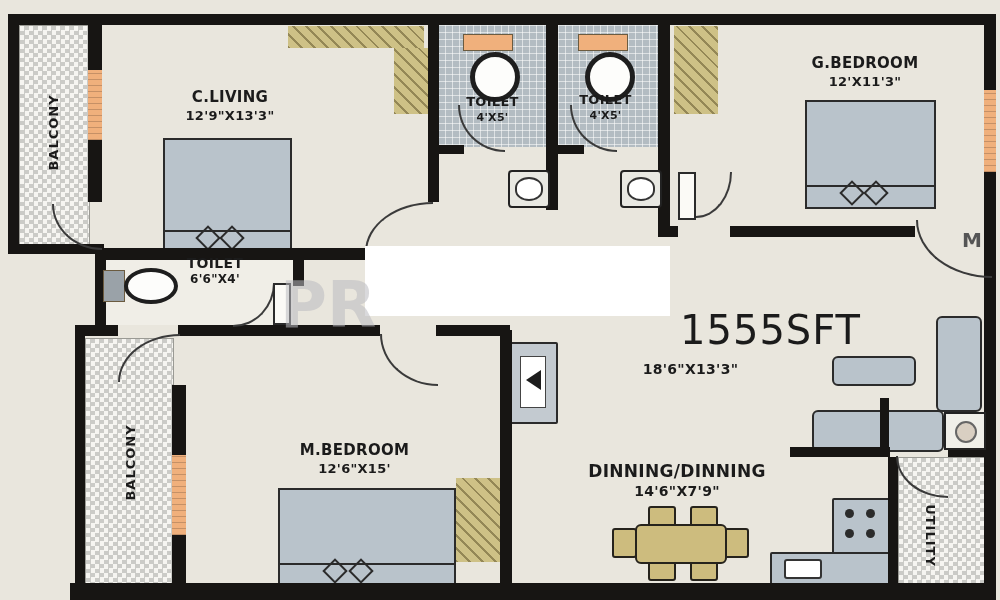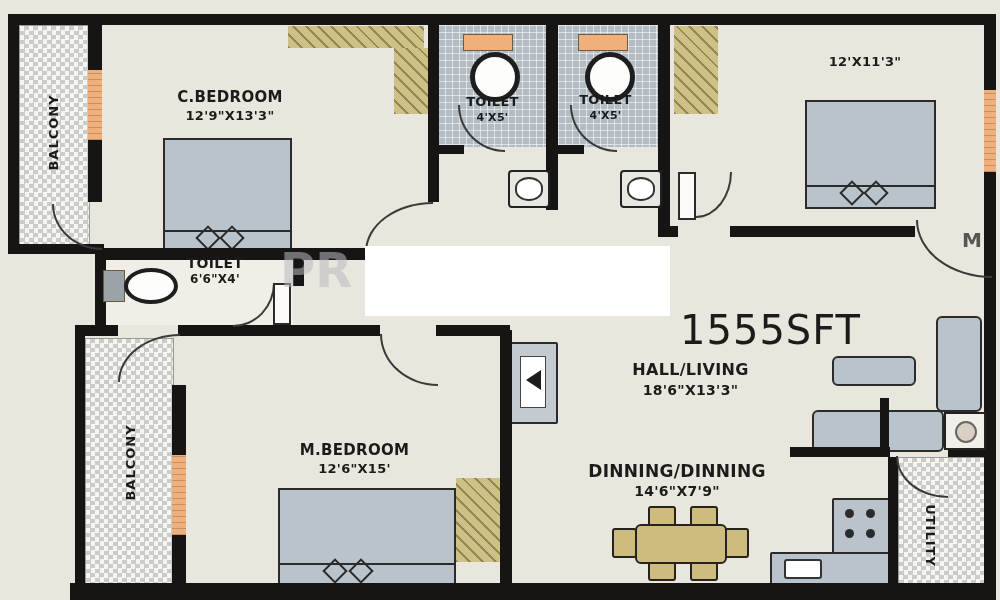--- a/index.html
+++ b/index.html
@@ -180,48 +180,48 @@
 
   <div class="chair" style="left:648px;top:506px;width:24px;height:17px"></div>
   <div class="chair" style="left:690px;top:506px;width:24px;height:17px"></div>
   <div class="chair" style="left:648px;top:560px;width:24px;height:17px"></div>
   <div class="chair" style="left:690px;top:560px;width:24px;height:17px"></div>
   <div class="chair" style="left:612px;top:528px;width:21px;height:26px"></div>
   <div class="chair" style="left:724px;top:528px;width:21px;height:26px"></div>
   <div class="wood" style="left:635px;top:524px;width:88px;height:36px"></div>
 
   <div class="wm-box" style="left:365px;top:246px;width:305px;height:70px"></div>
-  <div class="wm-text" style="left:280px;top:242px;font-size:48px;color:rgba(185,185,192,.55)">PR</div>
+  <div class="wm-text" style="left:280px;top:268px;font-size:64px;color:rgba(185,185,192,.55)">PR</div>
   <div class="wm-text" style="left:962px;top:228px;font-size:20px;color:#555">M</div>
 
   <div class="rlabel" style="left:135px;top:88px;width:190px">
-    <div class="rname">C.BEDROOM</div>
+    <div class="rname">C.LIVING</div>
     <div class="rdims">12'9"X13'3"</div>
   </div>
   <div class="rlabel" style="left:445px;top:94px;width:95px">
     <div class="rname" style="font-size:13px">TOILET</div>
     <div class="rdims" style="font-size:11px">4'X5'</div>
   </div>
   <div class="rlabel" style="left:558px;top:92px;width:95px">
     <div class="rname" style="font-size:13px">TOILET</div>
     <div class="rdims" style="font-size:11px">4'X5'</div>
   </div>
   <div class="rlabel" style="left:775px;top:54px;width:180px">
+    <div class="rname">G.BEDROOM</div>
     <div class="rdims">12'X11'3"</div>
   </div>
   <div class="rlabel" style="left:155px;top:254px;width:120px">
     <div class="rname" style="font-size:14px">TOILET</div>
     <div class="rdims" style="font-size:12px">6'6"X4'</div>
   </div>
   <div class="rlabel" style="left:262px;top:441px;width:185px">
     <div class="rname">M.BEDROOM</div>
     <div class="rdims">12'6"X15'</div>
   </div>
   <div class="rlabel" style="left:598px;top:360px;width:185px">
-    <div class="rname" style="font-size:16px">HALL/LIVING</div>
     <div class="rdims" style="font-size:14px">18'6"X13'3"</div>
   </div>
   <div class="rlabel" style="left:562px;top:460px;width:230px">
     <div class="rname" style="font-size:17px">DINNING/DINNING</div>
     <div class="rdims" style="font-size:14px">14'6"X7'9"</div>
   </div>
   <div class="rlabel" style="left:648px;top:310px;width:245px;font-size:40px;font-weight:400;letter-spacing:1px;line-height:1">1555SFT</div>
 
   <div class="vlabel" style="left:13px;top:125px;width:80px;transform:rotate(-90deg)">BALCONY</div>
   <div class="vlabel" style="left:90px;top:455px;width:80px;transform:rotate(-90deg)">BALCONY</div>

